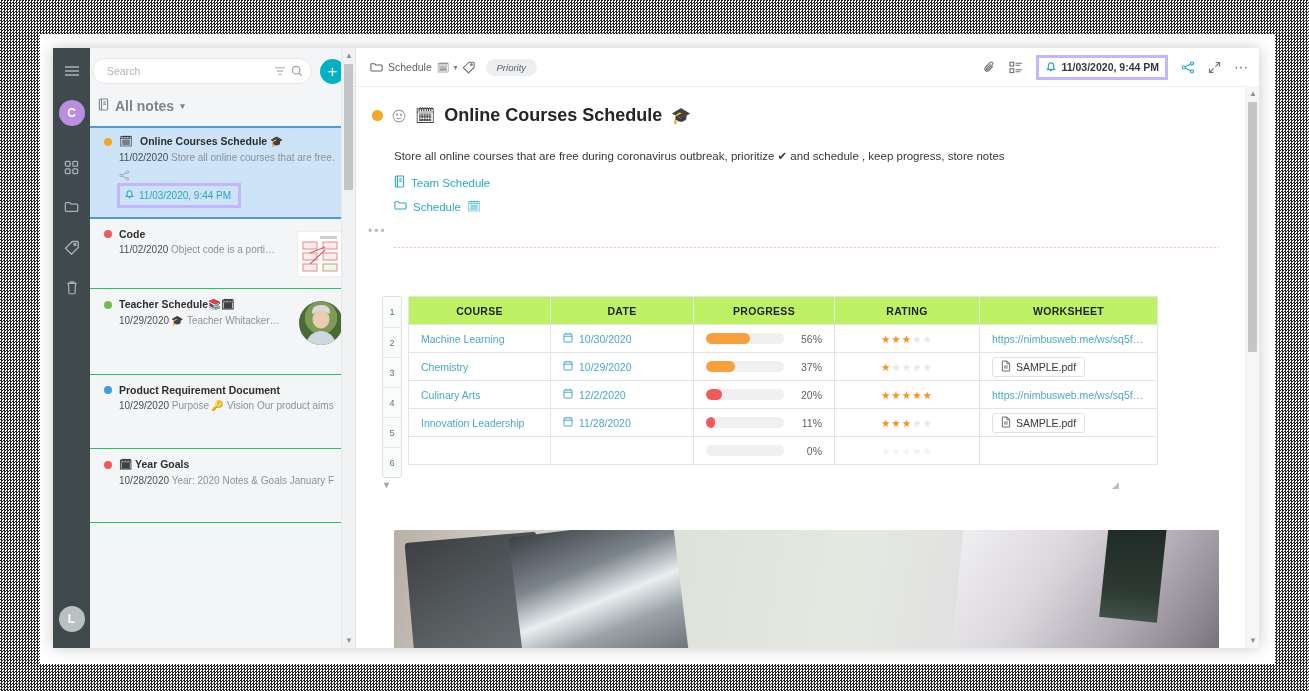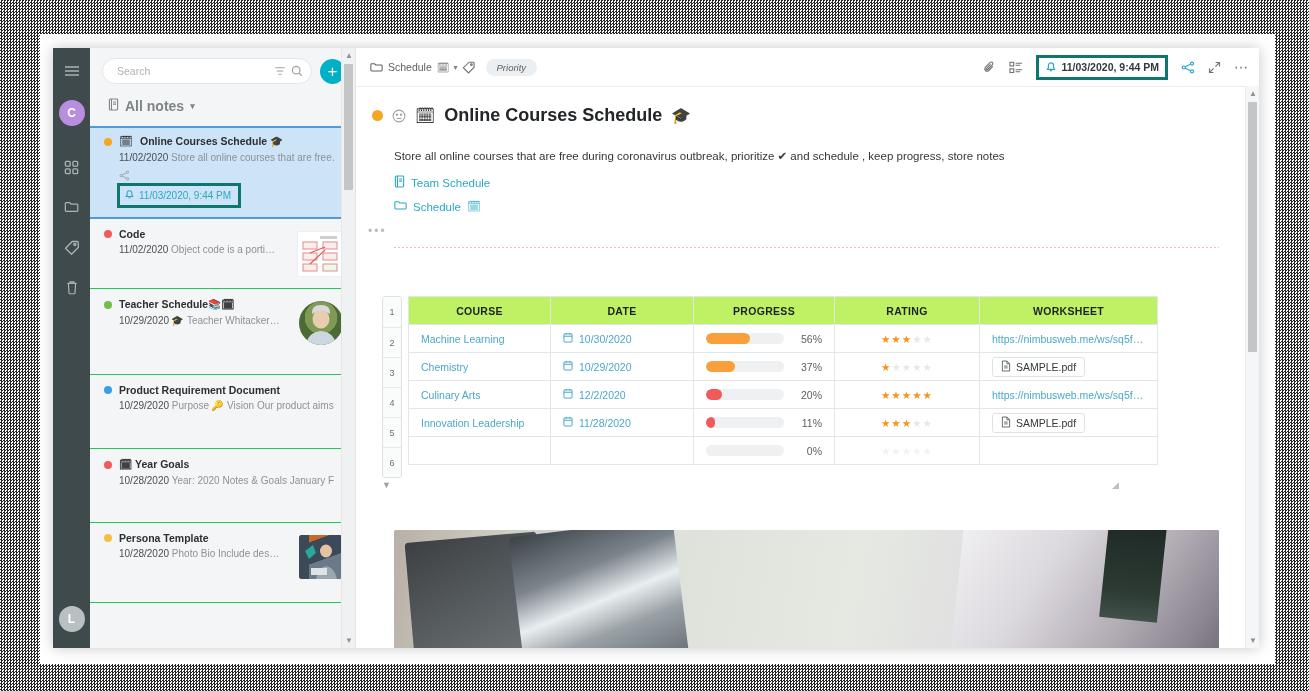--- a/index.html
+++ b/index.html
@@ -44,21 +44,21 @@
     color:#fff;font-size:12px;font-weight:bold;margin-bottom:22px;cursor:pointer;
   }
   .avatar.c{background:#b98ee0;}
   .avatar.l{background:#b9c0c2;position:absolute;bottom:16px;margin:0;}
   .rail-sep{height:8px;}
   
   .list-col{
     width:265px;flex:none;background:#f4f5f6;border-right:1px solid #e2e4e6;
     display:flex;flex-direction:column;position:relative;
   }
-  .list-top{padding:10px 10px 0 12px;}
+  .list-top{padding:10px 10px 0 2px;}
   .search-row{display:flex;align-items:center;gap:8px;}
   .search-box{
     flex:1;height:24px;background:#fff;border:1px solid #e4e6e8;border-radius:13px;
     display:flex;align-items:center;padding:0 8px 0 12px;
   }
   .search-box input{
     border:0;outline:0;flex:1;font-size:10.5px;color:#3b3b3b;
     font-family:"Liberation Sans", sans-serif;background:transparent;
   }
   .search-box input::placeholder{color:#aeb3b6;}
@@ -87,21 +87,21 @@
   .note-snippet{
     font-size:10px;color:#8d9295;margin:4px 0 0 15px;white-space:nowrap;overflow:hidden;
     max-width:215px;
   }
   .note-snippet b{color:#4a4f52;font-weight:normal;}
   .note-share{margin:4px 0 0 15px;color:#9aa0a3;height:12px;}
   .reminder{
     display:inline-flex;align-items:center;gap:4px;margin:5px 0 0 13px;
     font-size:10px;color:#2aa9c4;
   }
-  .redbox{border:3px solid #0f766e;padding:2px 7px 3px 4px;display:inline-flex;align-items:flex-end;}
+  .redbox{border:3px solid #c4b5fd;padding:2px 7px 3px 4px;display:inline-flex;align-items:flex-end;}
   .note-thumb{
     position:absolute;right:12px;top:12px;width:44px;height:44px;border-radius:3px;overflow:hidden;
   }
   .thumb-flow{background:#fdfdfd;border:1px solid #eee;}
   .thumb-circle{border-radius:50%;}
   
   .scroll-track{
     position:absolute;right:0;top:0;bottom:0;width:13px;background:#f0f1f2;
     border-left:1px solid #e6e7e9;
   }
@@ -373,40 +373,20 @@
         <div class="note-head">
           <span class="dot" style="background:#f2595b"></span>
           <span class="note-title">🗓 Year Goals</span>
         </div>
         <div class="note-snippet">
           <b>10/28/2020</b>
           <span>Year: 2020 Notes &amp; Goals January Fe…</span>
         </div>
       </div>
 
-      <div class="note" style="min-height:80px;">
-        <div class="note-head">
-          <span class="dot" style="background:#f5c042"></span>
-          <span class="note-title">Persona Template</span>
-        </div>
-        <div class="note-snippet" style="max-width:170px">
-          <b>10/28/2020</b>
-          <span>Photo Bio Include des…</span>
-        </div>
-        <div class="note-thumb" style="background:linear-gradient(160deg,#c96a2a 0 18%,#3a4a5a 19% 55%,#6a7a88 56% 100%);">
-          <svg width="44" height="44" viewBox="0 0 44 44">
-            <rect width="44" height="44" fill="none"></rect>
-            <rect x="0" y="0" width="10" height="44" fill="#3c4a57"></rect>
-            <path d="M6 16 l8 -6 3 8 -7 6z" fill="#2aa79a"></path>
-            <ellipse cx="27" cy="16" rx="6" ry="6.5" fill="#e4c3a3"></ellipse>
-            <path d="M17 44q3-12 10-13 8 1 11 13z" fill="#9aa6b0"></path>
-            <rect x="12" y="33" width="16" height="7" fill="#dfe3e6"></rect>
-          </svg>
-        </div>
-      </div>
     </div>
 
     <div class="scroll-track">
       <span class="scroll-arrow" style="top:3px;">▲</span>
       <div class="scroll-thumb" style="top:16px;height:126px;"></div>
       <span class="scroll-arrow" style="bottom:3px;">▼</span>
     </div>
   </div>
 
   <div class="main-col">

